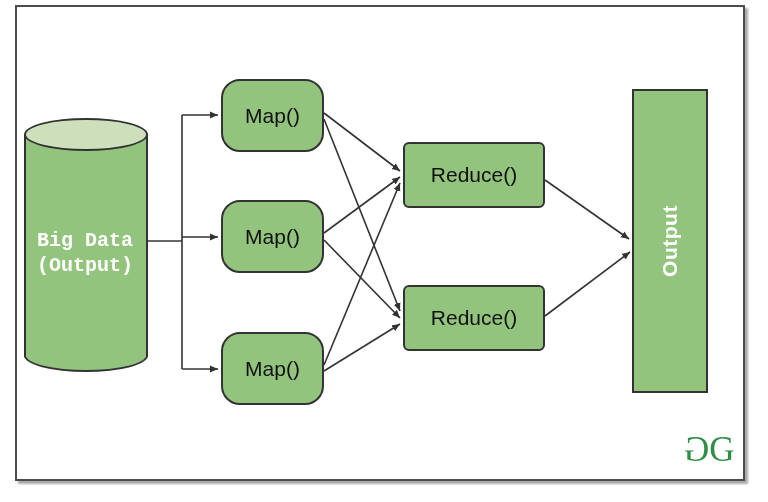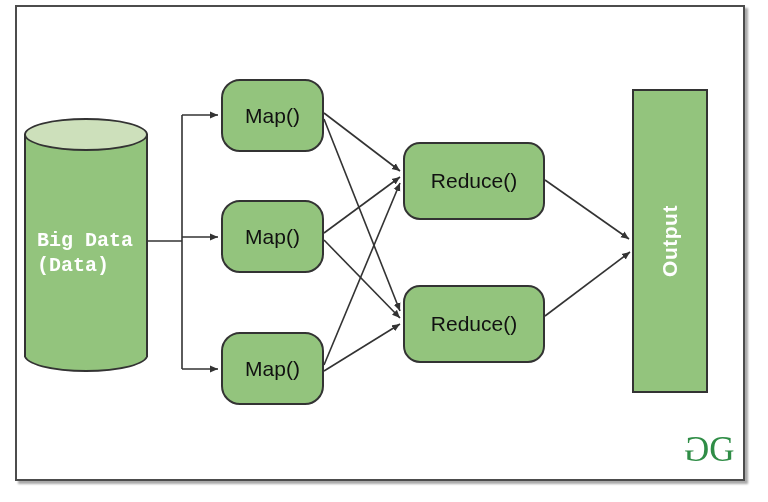--- a/index.html
+++ b/index.html
@@ -33,21 +33,21 @@
     background: #93c47d;
     border: 2px solid #333333;
     display: flex; align-items: center; justify-content: center;
     color: #111111;
     font-size: 21px;
   }
   .map-node    { left: 221px; width: 103px; height: 73px; border-radius: 19px; }
   .map-1 { top: 79px; }
   .map-2 { top: 200px; }
   .map-3 { top: 332px; }
-  .reduce-node { left: 403px; width: 142px; height: 78px; border-radius: 17px; }
+  .reduce-node { left: 403px; width: 142px; height: 66px; border-radius: 6px; }
   .reduce-1 { top: 142px; }
   .reduce-2 { top: 285px; }
 
   .output-node {
     left: 632px; top: 89px; width: 76px; height: 304px;
     border-radius: 0;
   }
   .output-label {
     transform: rotate(-90deg);
     white-space: nowrap;
@@ -123,21 +123,21 @@
       <path d="M545,316 L630,252" marker-end="url(#arrow)"></path>
     </g>
   </svg>
 
   <div class="cylinder">
     <div class="cyl-bottom"></div>
     <div class="cyl-body"></div>
     <div class="cyl-top"></div>
     <div class="cyl-label">
       <div>Big Data</div>
-      <div>(Data)</div>
+      <div>(Output)</div>
     </div>
   </div>
 
   <div class="node map-node map-1">
     <span>Map()</span>
   </div>
   <div class="node map-node map-2">
     <span>Map()</span>
   </div>
   <div class="node map-node map-3">

